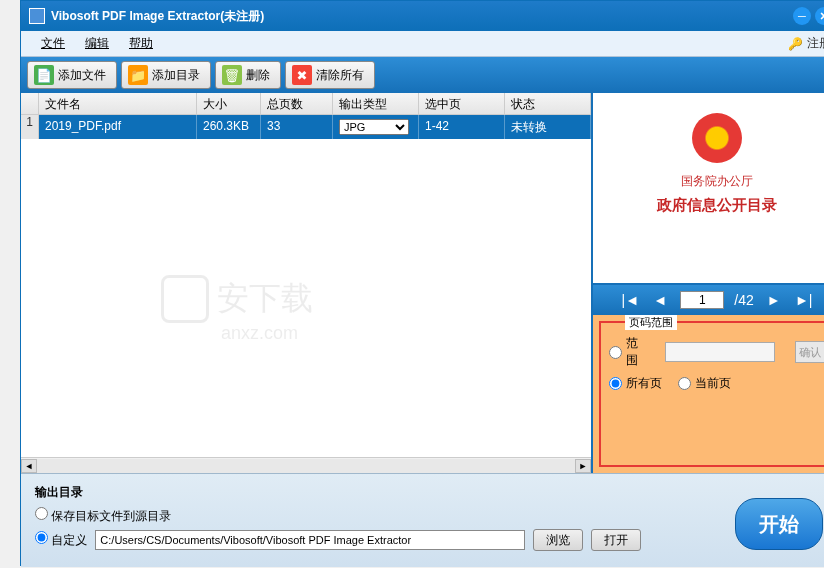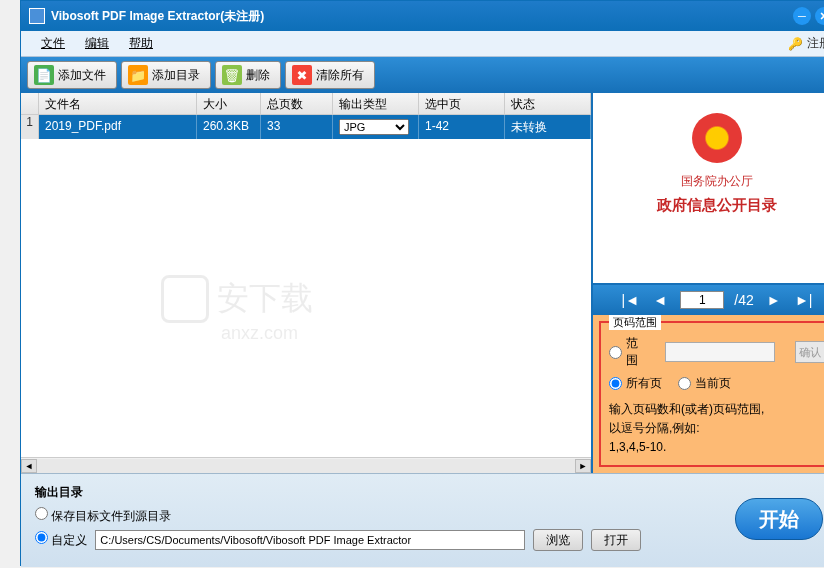--- a/index.html
+++ b/index.html
@@ -63,33 +63,33 @@
 .emblem::after { content: "★"; position: absolute; top: 12px; left: 16px; color: #ffcc00; font-size: 18px; }
 .prev-t1 { color: #c62828; font-size: 12px; margin-top: 10px; }
 .prev-t2 { color: #c62828; font-size: 15px; font-weight: bold; margin-top: 6px; }
 
 .pager { height: 30px; background: linear-gradient(#2d8dd6, #1670b8); display: flex; align-items: center; justify-content: center; gap: 10px; }
 .pg-btn { color: #fff; font-size: 14px; cursor: pointer; width: 20px; text-align: center; }
 .pg-input { width: 44px; height: 18px; text-align: center; font-size: 12px; border: 1px solid #888; }
 .pg-total { color: #fff; font-size: 14px; }
 
 .range-box { margin: 6px; border: 2px solid #e53935; padding: 6px 8px; font-size: 12px; position: relative; flex: 1; }
-.range-legend { position: absolute; top: -8px; left: 8px; background: #fff; padding: 0 4px; font-size: 11px; }
+.range-legend { position: absolute; top: -8px; left: 24px; background: #fff; padding: 0 4px; font-size: 11px; }
 .radio-row { display: flex; gap: 16px; margin: 6px 0; align-items: center; }
 .radio-row label { display: flex; align-items: center; gap: 4px; }
 .range-input { width: 110px; height: 20px; border: 1px solid #aaa; background: #f5f5f5; }
 .range-ok { width: 30px; height: 22px; font-size: 11px; background: #e8e8e8; border: 1px solid #aaa; margin-left: 4px; color: #999; }
 .range-help { margin-top: 8px; line-height: 1.6; font-size: 12px; }
 
 .bottom { height: 94px; background: linear-gradient(#e0ecf5, #cfe0ef); border-top: 1px solid #a0b8cc; padding: 10px 14px; position: relative; }
 .out-label { font-size: 12px; font-weight: bold; margin-bottom: 6px; }
 .out-row { display: flex; align-items: center; gap: 8px; font-size: 12px; margin: 4px 0; }
 .out-row input[type=text] { flex: 0 0 430px; height: 20px; border: 1px solid #888; padding: 0 4px; font-size: 11px; background: #fff; }
 .small-btn { height: 22px; padding: 0 12px; background: linear-gradient(#f0f0f0, #d8d8d8); border: 1px solid #888; border-radius: 3px; font-size: 12px; cursor: pointer; }
-.start-btn { position: absolute; right: 18px; top: 24px; width: 88px; height: 42px; background: linear-gradient(#4fa8e8, #1976d2); border: 1px solid #0d5a9e; border-radius: 21px; color: #fff; font-size: 20px; font-weight: bold; cursor: pointer; display: flex; align-items: center; justify-content: center; }
+.start-btn { position: absolute; right: 18px; top: 24px; width: 88px; height: 52px; background: linear-gradient(#4fa8e8, #1976d2); border: 1px solid #0d5a9e; border-radius: 21px; color: #fff; font-size: 20px; font-weight: bold; cursor: pointer; display: flex; align-items: center; justify-content: center; }
 
 input[type=radio] { margin: 0; }
 </style>
 </head>
 <body>
 
 <div class="window">
 
   <div class="titlebar">
     <div class="app-icon"></div>
@@ -194,25 +194,20 @@
         <div class="radio-row">
           <label>
               <input type="radio" name="r" checked="" style=""> 
               <span>所有页</span>
             </label>
           <label>
               <input type="radio" name="r" style=""> 
               <span>当前页</span>
             </label>
         </div>
-        <div class="range-help">
-          <div>输入页码数和(或者)页码范围,</div>
-          <div>以逗号分隔,例如:</div>
-          <div>1,3,4,5-10.</div>
-        </div>
       </div>
     </div>
   </div>
 
   <div class="bottom">
     <div class="out-label">输出目录</div>
     <div class="out-row">
       <label><input type="radio" name="o" style=""> <span>保存目标文件到源目录</span></label>
     </div>
     <div class="out-row">

